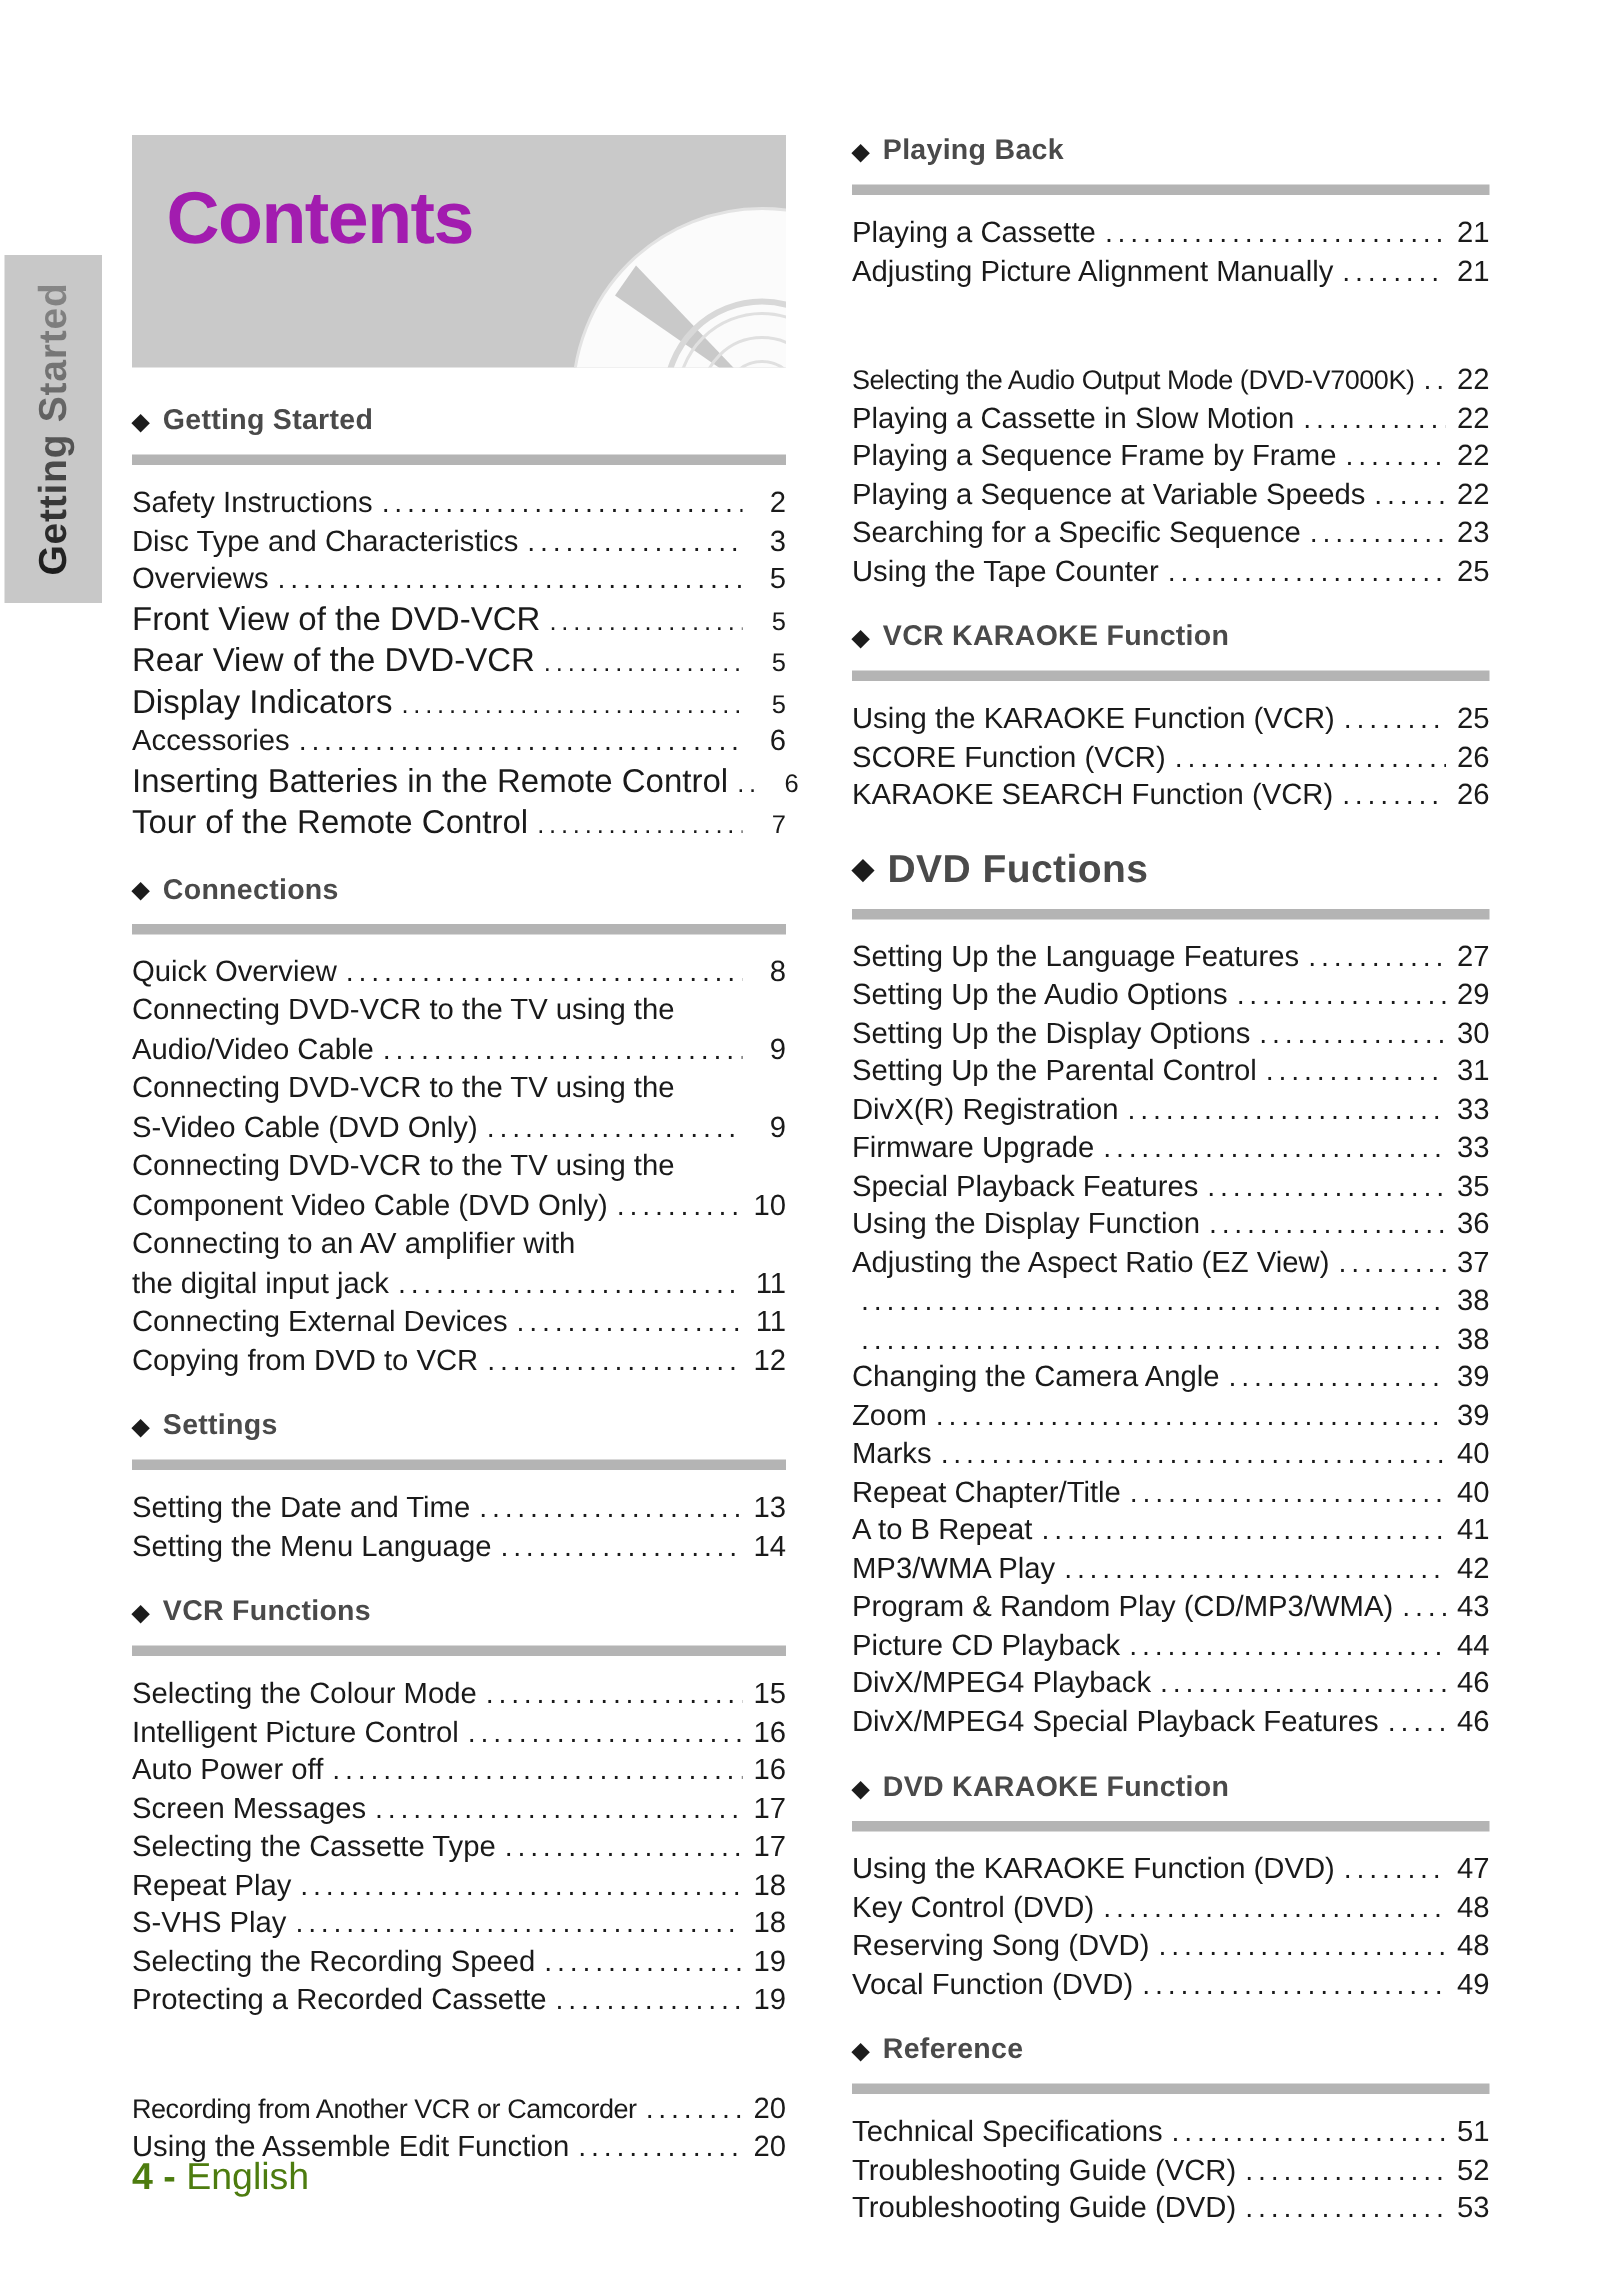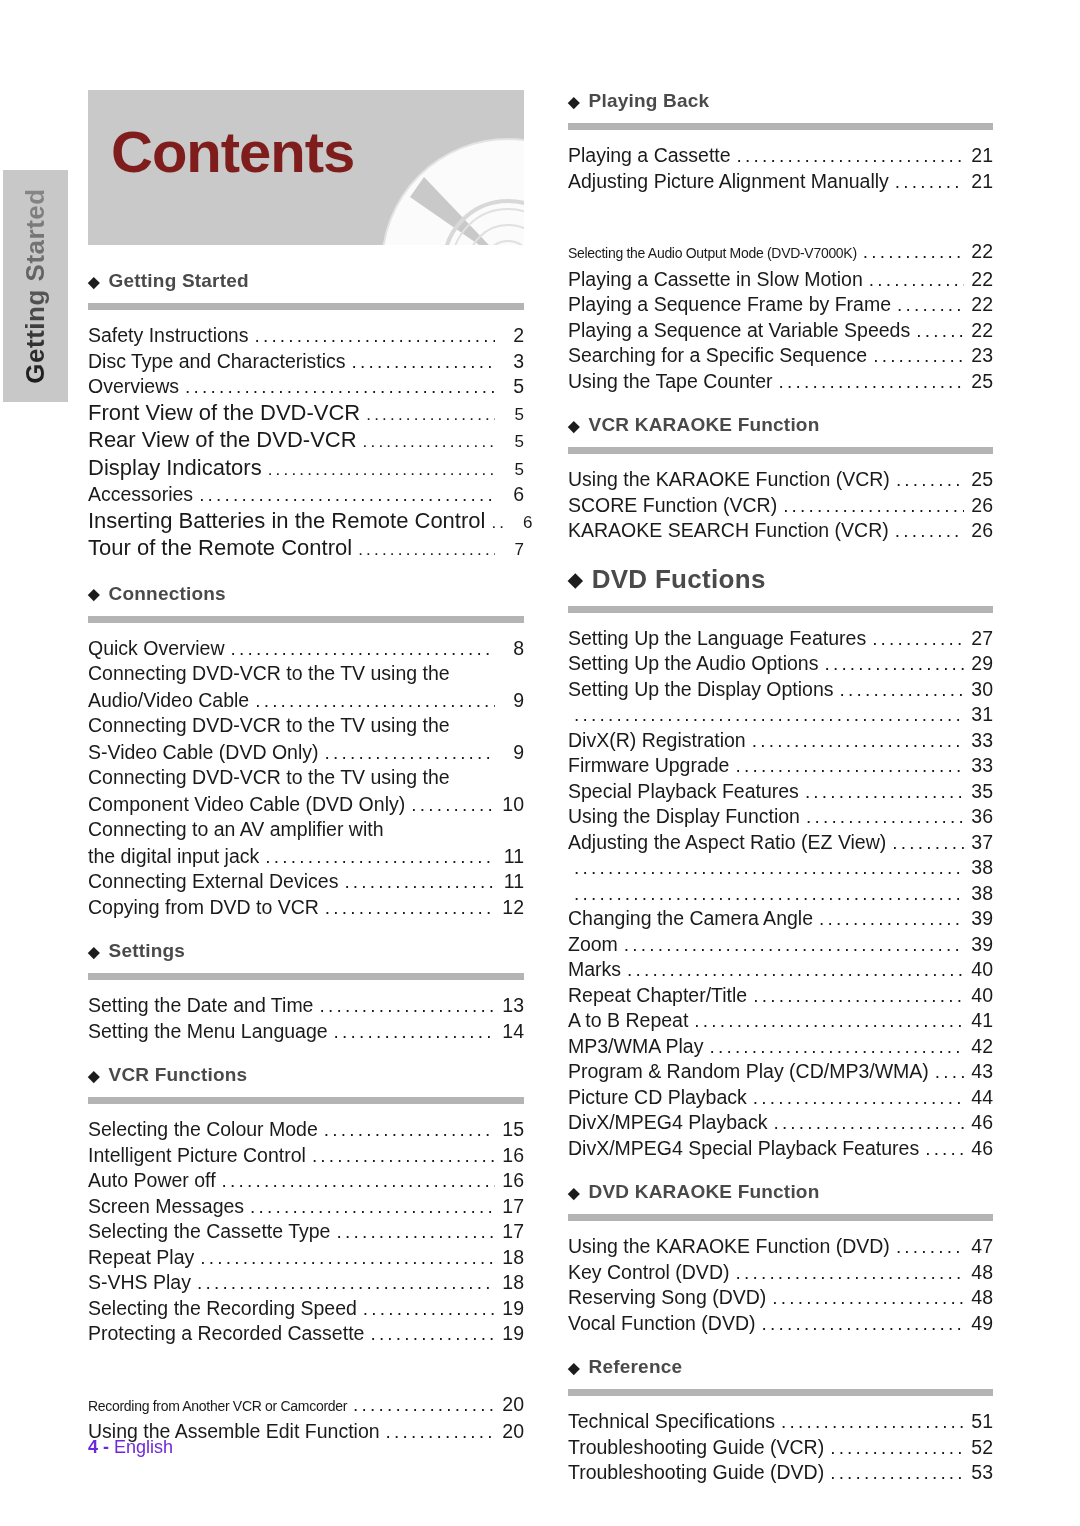--- a/index.html
+++ b/index.html
@@ -54,23 +54,23 @@
     top: 90px;
     width: 436px;
     height: 155px;
     background: #c9c9c9;
     overflow: hidden;
   }
   .banner-title {
     position: absolute;
     left: 23px;
     top: 28px;
-    font-size: 58px;
+    font-size: 49px;
     font-weight: bold;
-    color: #7f1d1d;
+    color: #a21caf;
     letter-spacing: -1px;
   }
   .disc {
     position: absolute;
     left: 292px;
     top: 47px;
     width: 256px;
     height: 256px;
   }
 
@@ -112,21 +112,21 @@
   .toc { width: 100%; }
   .row {
     display: flex;
     align-items: baseline;
     width: 100%;
     line-height: 25.5px;
     white-space: nowrap;
   }
   .row .label { font-size: 19.5px; }
   .row.sub .label { font-size: 22px; }
-  .row.narrow .label { font-size: 14px; letter-spacing: -0.3px; margin-top: 47px; }
+  .row.narrow .label { font-size: 18px; letter-spacing: -0.3px; margin-top: 47px; }
   .row .leader {
     flex: 1 1 auto;
     overflow: hidden;
     margin: 0 3px 0 6px;
     white-space: nowrap;
     color: #1a1a1a;
     font-size: 19px;
     letter-spacing: 3.2px;
     min-width: 12px;
   }
@@ -141,22 +141,22 @@
   .row.cont { display: block; }
   .row.cont .label { display: inline; }
 
   .gap { height: 20px; }
 
   
   .footer {
     position: absolute;
     left: 88px;
     top: 1437px;
-    font-size: 18px;
-    color: #6d28d9;
+    font-size: 25px;
+    color: #4d7c0f;
   }
   .footer .pnum { font-weight: bold; }
   .footer .lang { font-weight: normal; }
 </style>
 </head>
 <body>
 
 <div class="side-tab">
   <div class="side-tab-label">Getting Started</div>
 </div>
@@ -444,20 +444,21 @@
         <span class="label">Setting Up the Audio Options</span>
         <span class="leader">......................................................................</span>
         <span class="pg">29</span>
       </div>
       <div class="row">
         <span class="label">Setting Up the Display Options</span>
         <span class="leader">......................................................................</span>
         <span class="pg">30</span>
       </div>
       <div class="row">
+        <span class="label">Setting Up the Parental Control</span>
         <span class="leader">......................................................................</span>
         <span class="pg">31</span>
       </div>
       <div class="row">
         <span class="label">DivX(R) Registration</span>
         <span class="leader">......................................................................</span>
         <span class="pg">33</span>
       </div>
       <div class="row">
         <span class="label">Firmware Upgrade</span>

